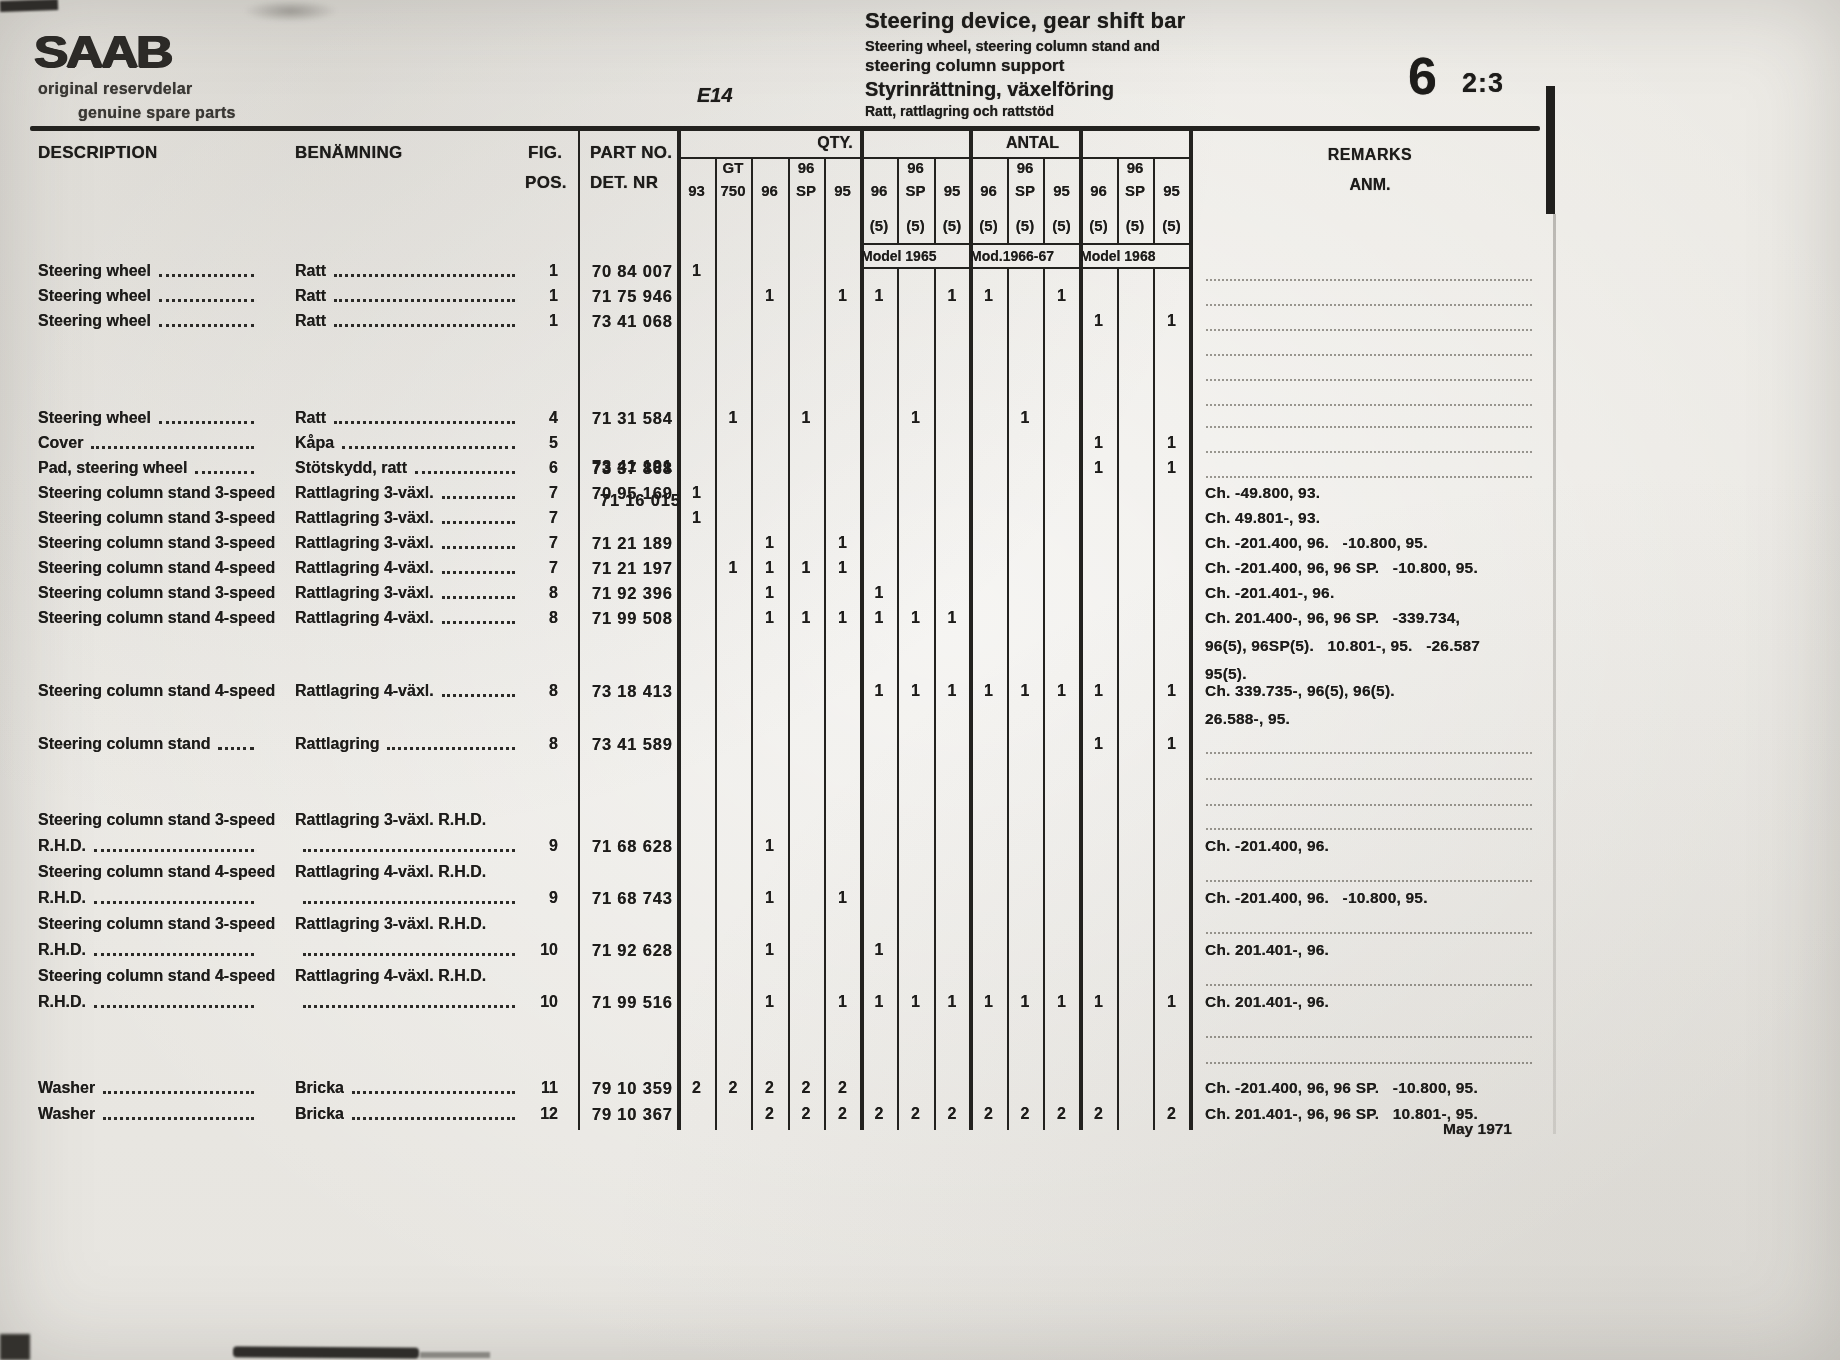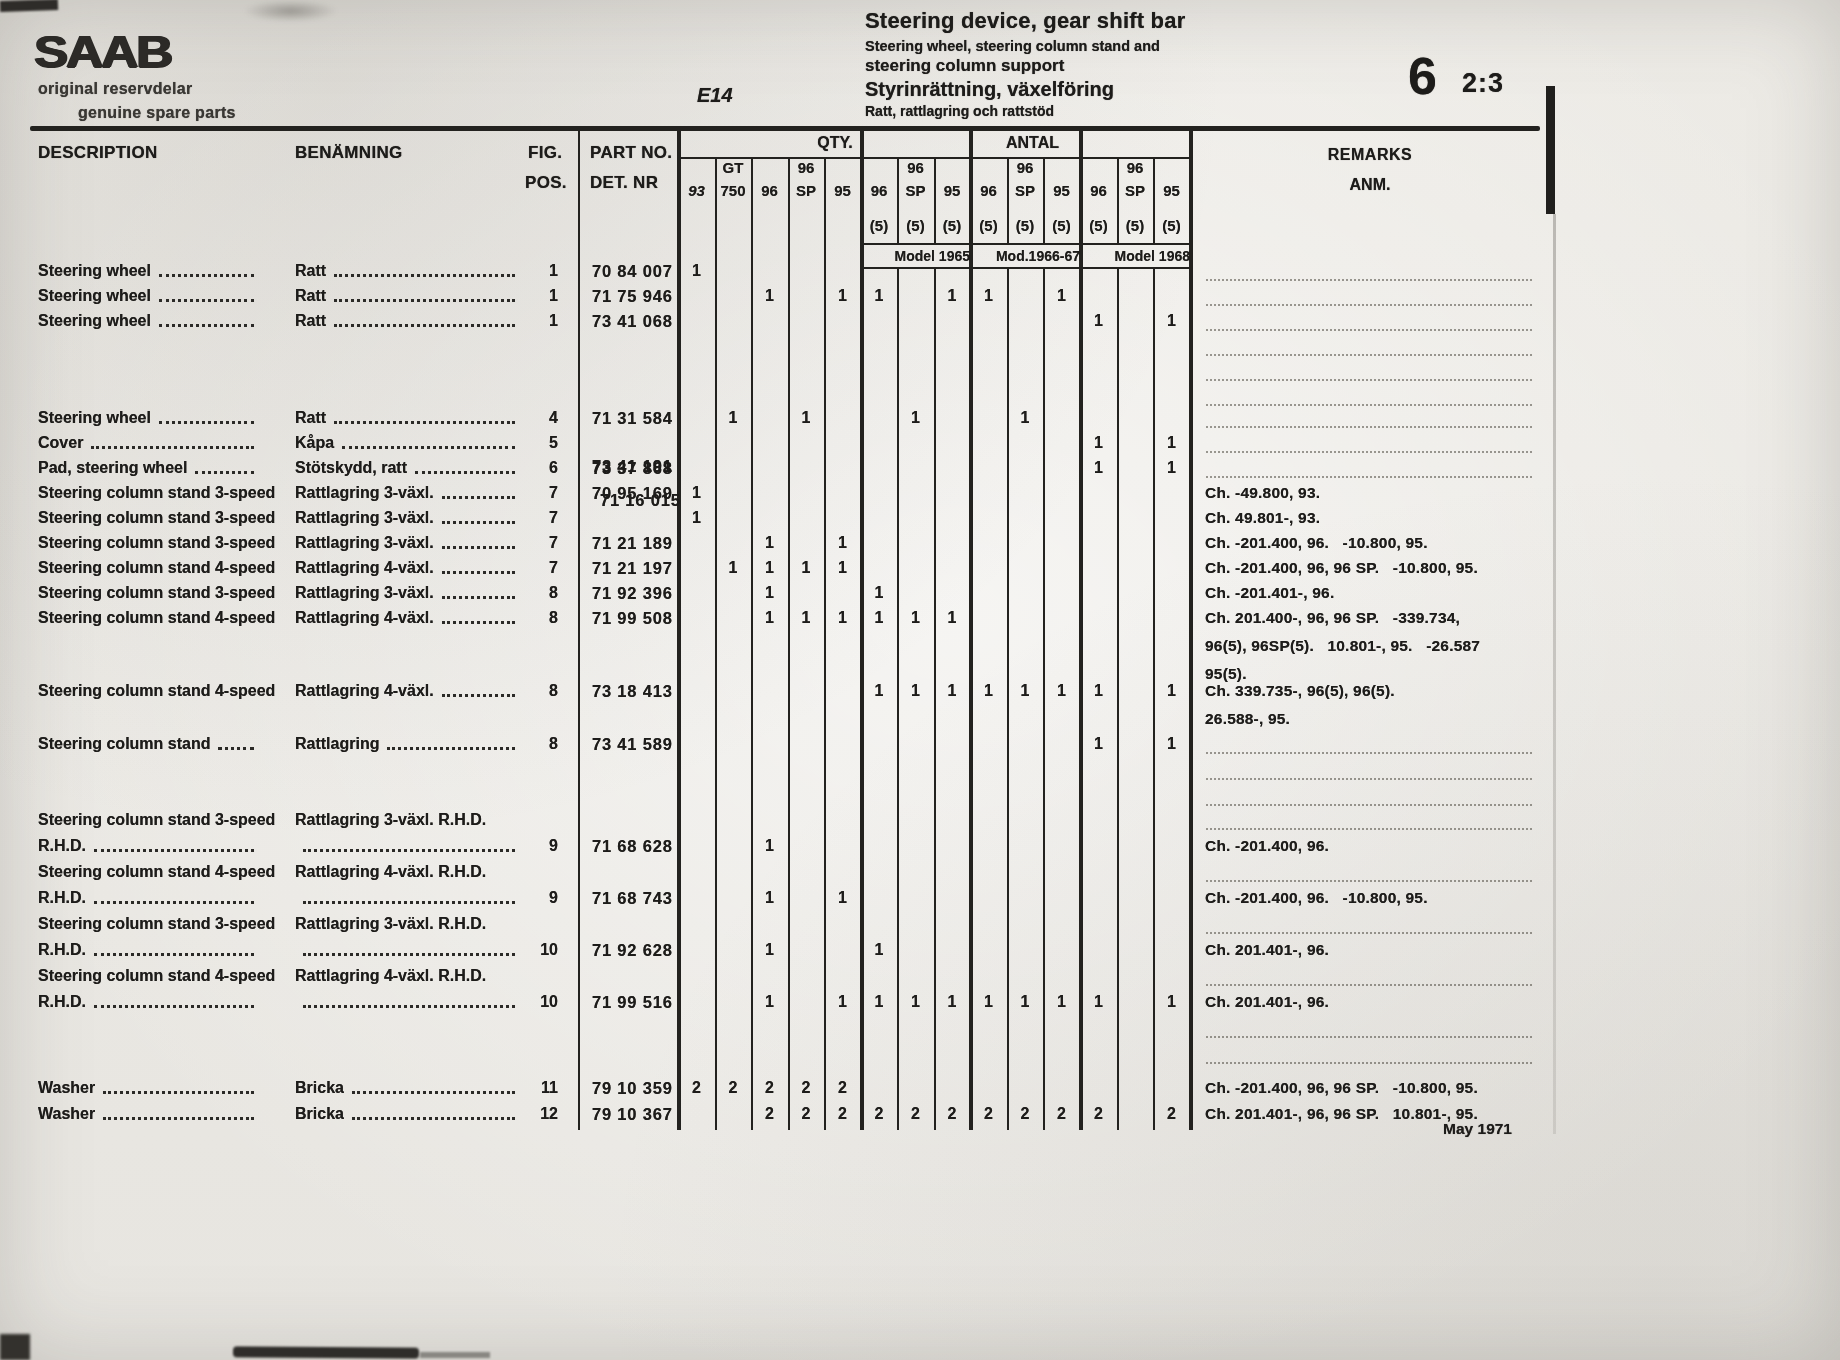--- a/index.html
+++ b/index.html
@@ -45,21 +45,21 @@
   .qmark{position:absolute;height:20px;line-height:20px;text-align:center;font-weight:bold;
          font-size:16px;text-shadow:0 0 0.6px rgba(32,30,27,0.75);}
   .remark{position:absolute;height:20px;line-height:20px;font-weight:bold;font-size:15.5px;
           white-space:pre;letter-spacing:0.2px;text-shadow:0 0 0.6px rgba(32,30,27,0.75);}
   .vline{position:absolute;width:2px;background:#23221f;}
   .vline.thick{width:4px;margin-left:-1px;}
   .hline{position:absolute;height:2px;background:#23221f;}
   .hline.thick{height:5px;border-radius:2px;}
   .qlabel{position:absolute;text-align:center;font-weight:bold;font-size:15px;line-height:20px;
           text-shadow:0 0 0.6px rgba(32,30,27,0.75);}
-  .mlabel{position:absolute;text-align:right;font-weight:bold;font-size:14px;line-height:22px;
+  .mlabel{position:absolute;text-align:left;font-weight:bold;font-size:14px;line-height:22px;
           text-shadow:0 0 0.5px rgba(32,30,27,0.7);white-space:nowrap;overflow:hidden;}
   .dotrule{position:absolute;height:2px;border-bottom:2px dotted rgba(78,74,66,0.55);}
   .artifact{position:absolute;}
 </style>
 </head>
 <body>
 
 <div class="sheet" id="sheet">
 
   <div id="logo" class="ink">SAAB</div>
@@ -109,21 +109,21 @@
       <div class="vline" style="left:1007px;top:267px;height:863px;"></div>
       <div class="vline" style="left:1043px;top:157px;height:86px;"></div>
       <div class="vline" style="left:1043px;top:267px;height:863px;"></div>
       <div class="vline" style="left:1117px;top:157px;height:86px;"></div>
       <div class="vline" style="left:1117px;top:267px;height:863px;"></div>
       <div class="vline" style="left:1153px;top:157px;height:86px;"></div>
       <div class="vline" style="left:1153px;top:267px;height:863px;"></div>
       <div class="hline" style="left:678px;top:157px;width:512px;"></div>
       <div class="hline" style="left:861px;top:243px;width:329px;"></div>
       <div class="hline" style="left:861px;top:267px;width:329px;"></div>
-      <div class="qlabel" style="left:678px;top:181px;width:37px;font-style:italic;">93</div>
+      <div class="qlabel" style="left:678px;top:181px;width:37px;">93</div>
       <div class="qlabel" style="left:715px;top:158px;width:36px;">GT</div>
       <div class="qlabel" style="left:715px;top:181px;width:36px;">750</div>
       <div class="qlabel" style="left:751px;top:181px;width:37px;">96</div>
       <div class="qlabel" style="left:788px;top:158px;width:36px;">96</div>
       <div class="qlabel" style="left:788px;top:181px;width:36px;">SP</div>
       <div class="qlabel" style="left:824px;top:181px;width:37px;">95</div>
       <div class="qlabel" style="left:861px;top:181px;width:36px;">96</div>
       <div class="qlabel" style="left:861px;top:216px;width:36px;">(5)</div>
       <div class="qlabel" style="left:897px;top:158px;width:37px;">96</div>
       <div class="qlabel" style="left:897px;top:181px;width:37px;">SP</div>

